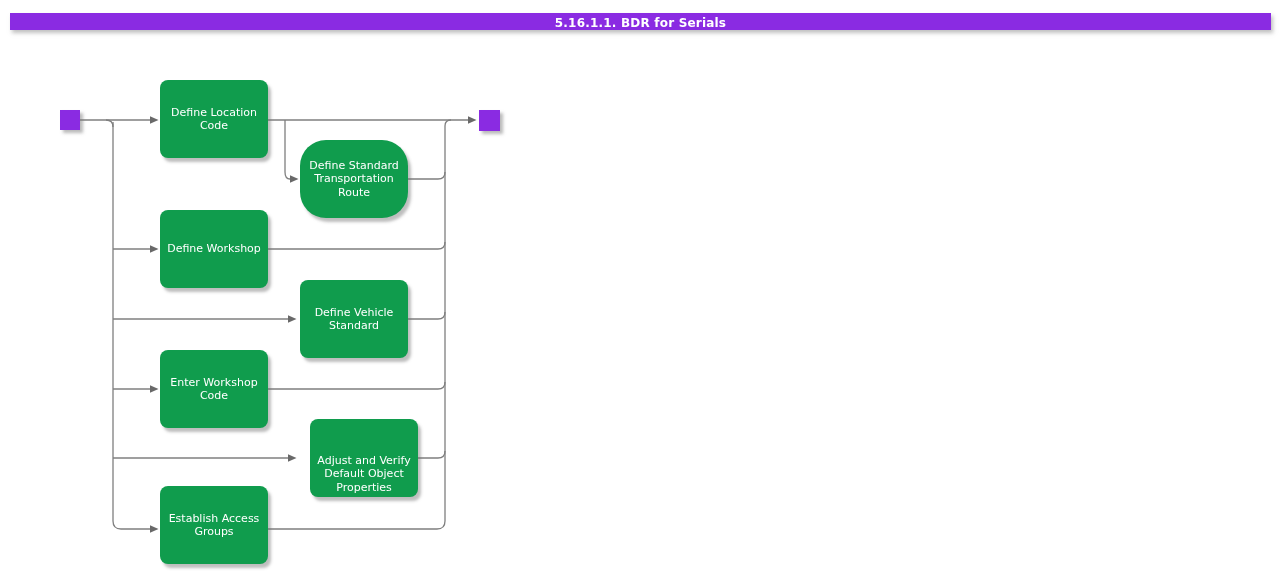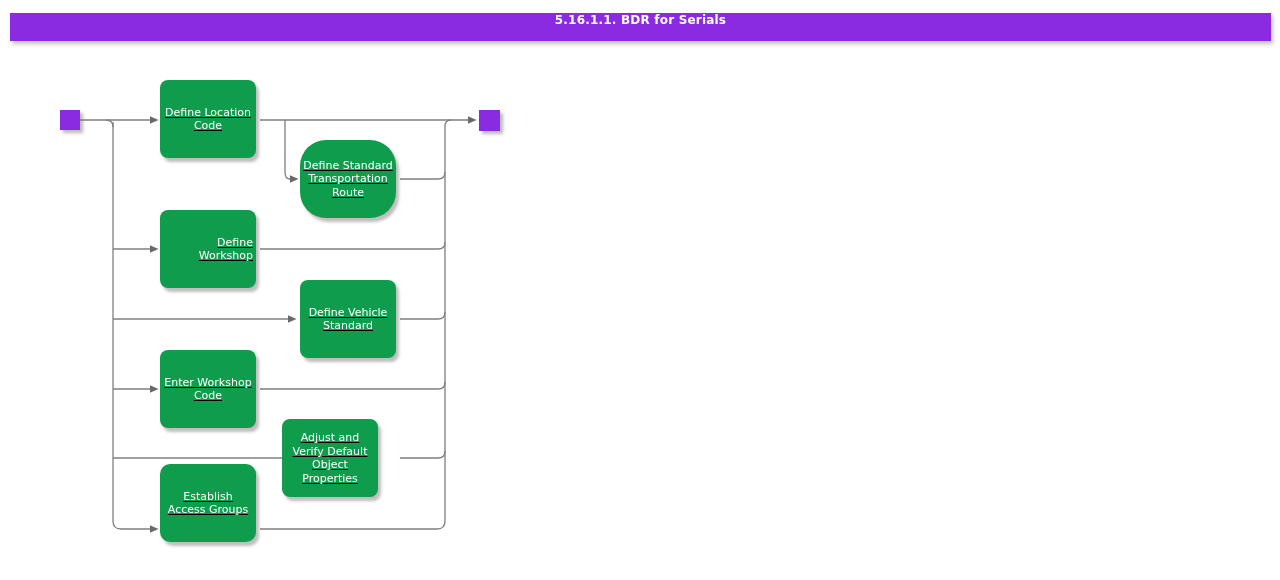--- a/index.html
+++ b/index.html
@@ -9,55 +9,54 @@
     --connector-gray:#7F7F7F;
     --arrow-gray:#696969;
     --label-white:#FFFFFF;
   }
   html,body{margin:0;padding:0;}
   body{
     width:1280px;height:580px;background:#FFFFFF;overflow:hidden;
     font-family:"DejaVu Sans","Liberation Sans",sans-serif;position:relative;
   }
   .titlebar{
-    position:absolute;left:10px;top:13px;width:1261px;height:28px;
+    position:absolute;left:10px;top:13px;width:1261px;height:17px;
     background:var(--title-purple);
-    display:flex;align-items:flex-start;justify-content:center;
+    display:flex;align-items:flex-end;justify-content:center;
     box-shadow:2px 3px 4px rgba(140,140,140,0.55);
   }
   .titlebar span{
     color:var(--label-white);font-size:12px;font-weight:bold;letter-spacing:0.2px;
   }
   svg.connectors{position:absolute;left:0;top:0;width:1280px;height:580px;}
   .conn{stroke:var(--connector-gray);stroke-width:1.3;fill:none;}
   .node-square{
     position:absolute;background:var(--node-purple);
     box-shadow:3px 3px 3px rgba(120,120,120,0.5);
   }
   .start-node{left:60px;top:110px;width:20px;height:20px;}
   .end-node{left:479px;top:110px;width:21px;height:21px;}
   .activity{
-    position:absolute;width:96px;height:78px;
+    position:absolute;width:108px;height:78px;
     background:var(--activity-green);border-radius:8px;
     display:flex;align-items:center;justify-content:center;
     text-align:center;padding:3px;box-sizing:border-box;
     box-shadow:3px 4px 3px rgba(110,110,110,0.45);
     cursor:pointer;
-    text-decoration:underline;
   }
   .activity span{
     color:var(--label-white);font-size:11px;line-height:13.5px;
   }
   .a0{left:160px;top:80px;}
   .a1{left:300px;top:140px;border-radius:26px;}
   .a2{left:160px;top:210px;text-align:right;}
   .a3{left:300px;top:280px;}
   .a4{left:160px;top:350px;}
-  .a5{left:282px;top:419px;}
-  .a6{left:160px;top:464px;border-radius:10px;}
+  .a5{left:310px;top:419px;align-items:flex-end;}
+  .a6{left:160px;top:486px;}
 </style>
 </head>
 <body>
 
 <div class="titlebar">
   <span>5.16.1.1. BDR for Serials</span>
 </div>
 
 <svg class="connectors" viewBox="0 0 1280 580" xmlns="http://www.w3.org/2000/svg">
   <defs>

